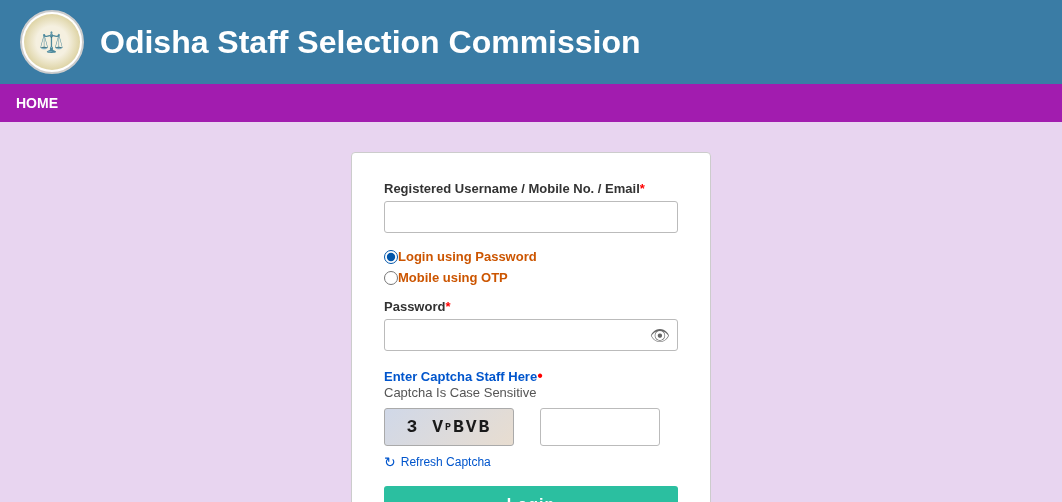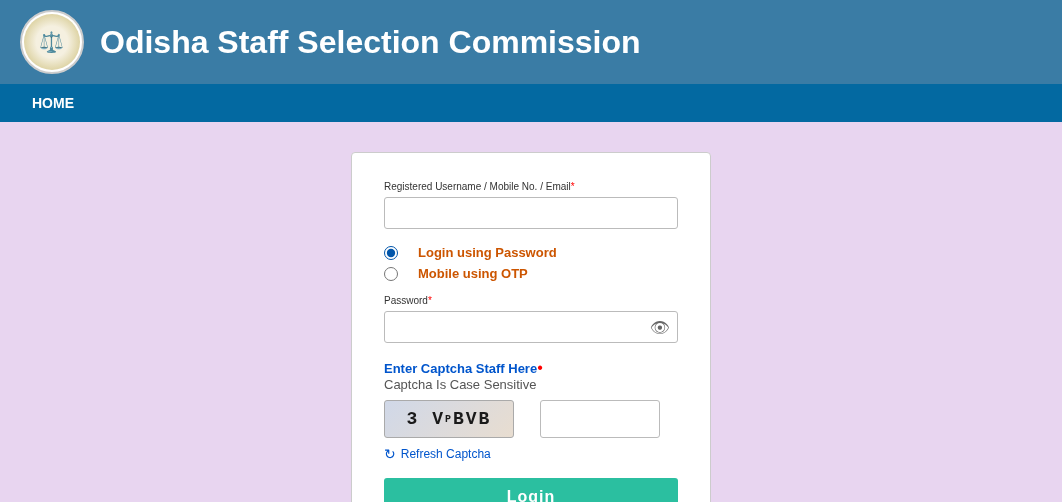--- a/index.html
+++ b/index.html
@@ -46,22 +46,22 @@
       font-size: 32px;
       font-weight: bold;
     }
     .header-text p {
       color: #d0e8f5;
       font-size: 14px;
     }
 
     
     .nav-bar {
-      background: #0369a1;
-      padding: 0 20px;
+      background: #a21caf;
+      padding: 0 4px;
       display: flex;
       align-items: center;
       height: 38px;
     }
     .nav-bar a {
       color: #fff;
       text-decoration: none;
       font-size: 14px;
       font-weight: bold;
       padding: 8px 12px;
@@ -84,24 +84,25 @@
       padding: 28px 32px;
       width: 360px;
       min-width: 320px;
     }
 
     .form-group {
       margin-bottom: 16px;
     }
 
     .form-label {
-      font-size: 10px;
+      font-size: 13px;
       color: #333;
       display: block;
       margin-bottom: 5px;
+      font-weight: bold;
     }
     .required {
       color: red;
     }
 
     .form-input {
       width: 100%;
       height: 32px;
       border: 1px solid #bbb;
       border-radius: 3px;
@@ -110,21 +111,21 @@
       outline: none;
     }
 
     
     .radio-group {
       margin-bottom: 14px;
     }
     .radio-option {
       display: flex;
       align-items: center;
-      gap: 20px;
+      gap: 0;
       margin-bottom: 6px;
       cursor: pointer;
     }
     .radio-option input[type="radio"] {
       accent-color: #0055aa;
       width: 14px;
       height: 14px;
     }
     .radio-label {
       font-size: 13px;

